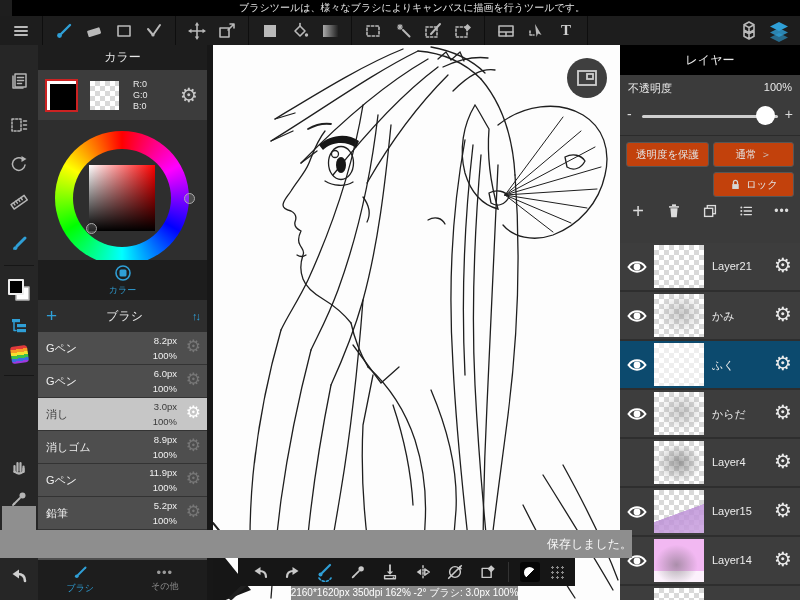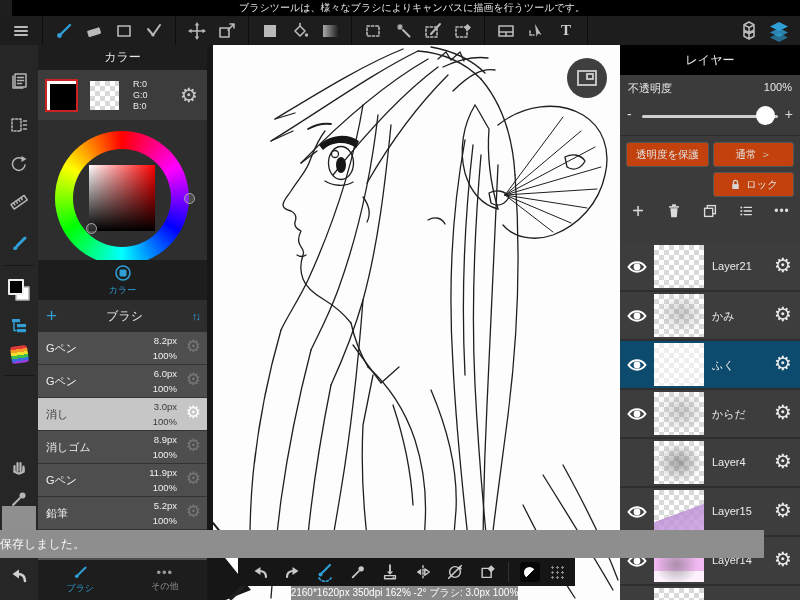--- a/index.html
+++ b/index.html
@@ -120,22 +120,22 @@
   .t-sketch::after{background:radial-gradient(ellipse at 55% 45%,rgba(110,110,110,.35),transparent 60%);}
   .t-sketch2::after{background:radial-gradient(ellipse at 50% 50%,rgba(95,95,95,.55),transparent 65%);}
   .t-light::after{background:rgba(255,255,255,.55);}
   .t-pinkline::after{background:linear-gradient(160deg,transparent 52%,rgba(186,140,213,.8) 53%,rgba(205,165,225,.9));}
   .t-pink{background:#f2b8f2;}
   .t-pink::after{background:radial-gradient(ellipse at 45% 60%,rgba(100,100,100,.5),transparent 55%),
                  linear-gradient(to bottom,transparent 75%,rgba(255,255,255,.8) 75%);}
   .t-pinkhalf::after{background:linear-gradient(to bottom,transparent 45%,rgba(240,170,220,.85) 46%);}
 
   
-  #toast{left:0;top:530px;width:764px;height:28px;background:#8e8e8e;color:#f7f7f7;font-size:12px;
-    display:flex;align-items:center;justify-content:flex-start;z-index:40;}
+  #toast{left:0;top:530px;width:632px;height:28px;background:#8e8e8e;color:#f7f7f7;font-size:12px;
+    display:flex;align-items:center;justify-content:flex-end;z-index:40;}
 
   
   #bottom-toolbar{left:238px;top:558px;width:337px;height:28px;background:#161616;z-index:45;
     display:flex;align-items:center;padding:0 10px;box-sizing:border-box;justify-content:space-between;}
   .bicon{width:24px;height:24px;display:flex;align-items:center;justify-content:center;cursor:pointer;}
   .bicon svg{stroke:#c9c9c9;fill:none;stroke-width:1.6;stroke-linecap:round;stroke-linejoin:round;}
   .bicon .bfill{fill:#c9c9c9;stroke:none;}
   .bicon.blue svg{stroke:#2f9fd6;}
   .bicon.blue .fillblue{fill:#2f9fd6;stroke:none;}
   .bsep{width:1px;height:20px;background:#333;}

